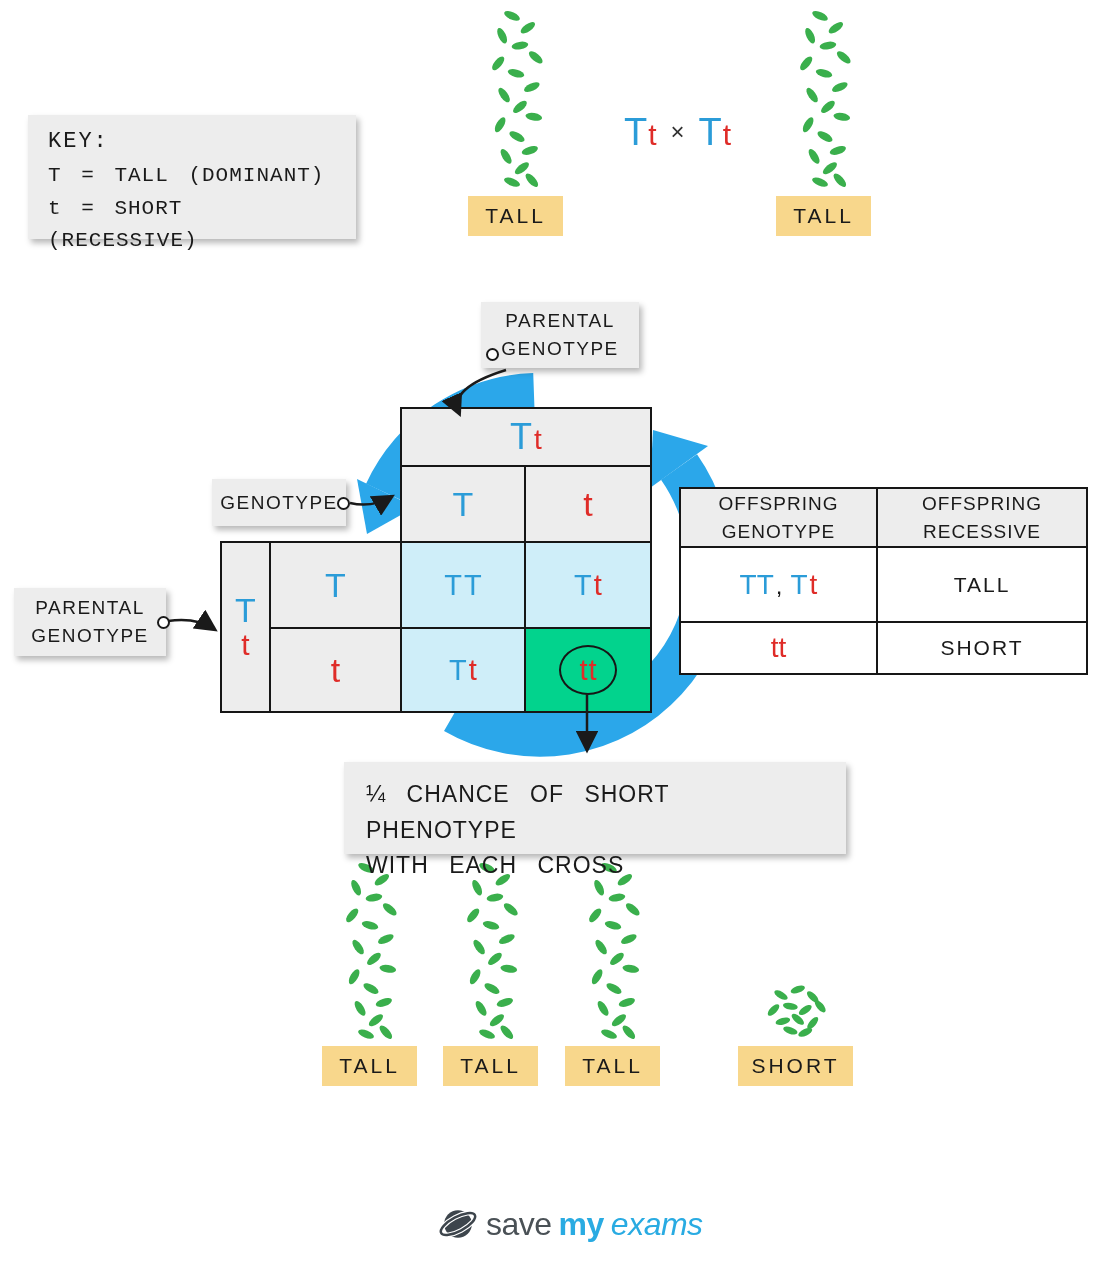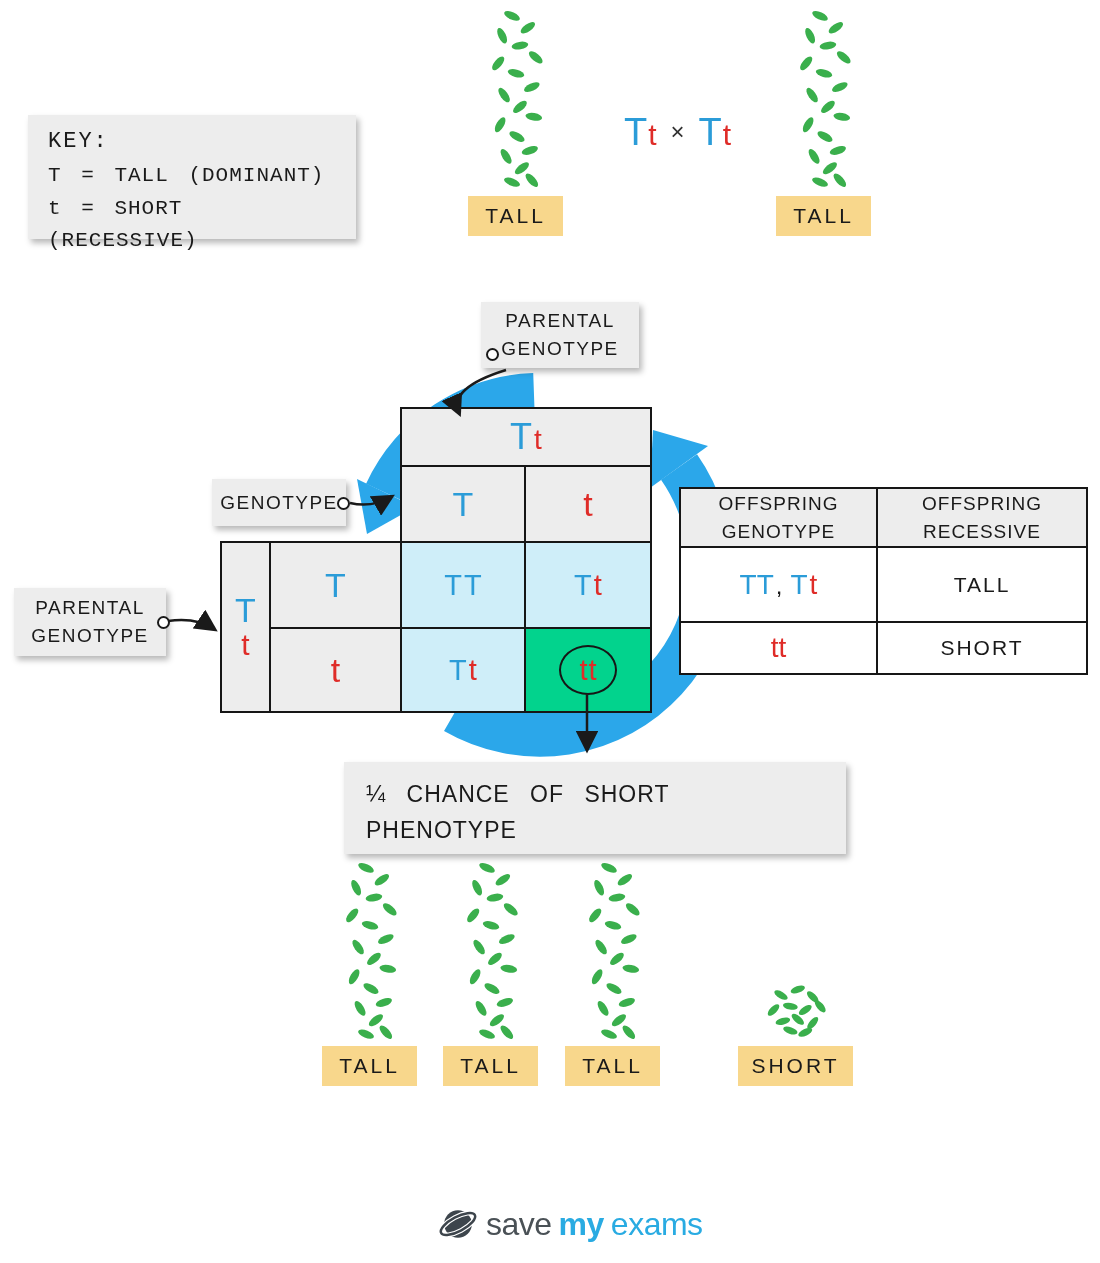--- a/index.html
+++ b/index.html
@@ -82,21 +82,21 @@
   
   .cycle { left:320px; top:368px; z-index:0; }
   .overlay { left:0; top:0; z-index:6; pointer-events:none; }
   .plant { z-index:1; }
 
   
   .logo { left:437px; top:1203px; display:flex; align-items:center; gap:7px; z-index:1; }
   .logo-text { font-size:32px; letter-spacing:-0.5px; }
   .logo-save { color:var(--logo-dark,#4a5156); font-weight:400; }
   .logo-my { color:var(--logo-blue,#29abe2); font-weight:700; }
-  .logo-exams { color:var(--logo-blue,#29abe2); font-weight:400; }
+  .logo-exams { color:var(--logo-blue,#29abe2); font-weight:400;font-style:italic; }
 </style>
 </head>
 <body>
 
 <div id="canvas">
 
   <svg width="0" height="0" style="position:absolute" aria-hidden="true">
     <defs>
       <symbol id="plant-tall" viewBox="0 0 110 190">
         <g fill="#3aaf4c">
@@ -259,20 +259,21 @@
     </div>
     <div class="cell lab">TALL</div>
     <div class="cell">
         <span class="red f28">tt</span>
       </div>
     <div class="cell lab">SHORT</div>
   </div>
 
   <div class="abs panel note-box">
     <div class="note-line">¼ CHANCE OF SHORT PHENOTYPE</div>
+    <div class="note-line">WITH EACH CROSS</div>
   </div>
 
   <svg class="abs plant" style="left:314px;top:858px" width="110" height="188">
       <use href="#plant-tall"></use>
     </svg>
   <svg class="abs plant" style="left:435px;top:858px" width="110" height="188">
       <use href="#plant-tall"></use>
     </svg>
   <svg class="abs plant" style="left:557px;top:858px" width="110" height="188">
       <use href="#plant-tall"></use>

